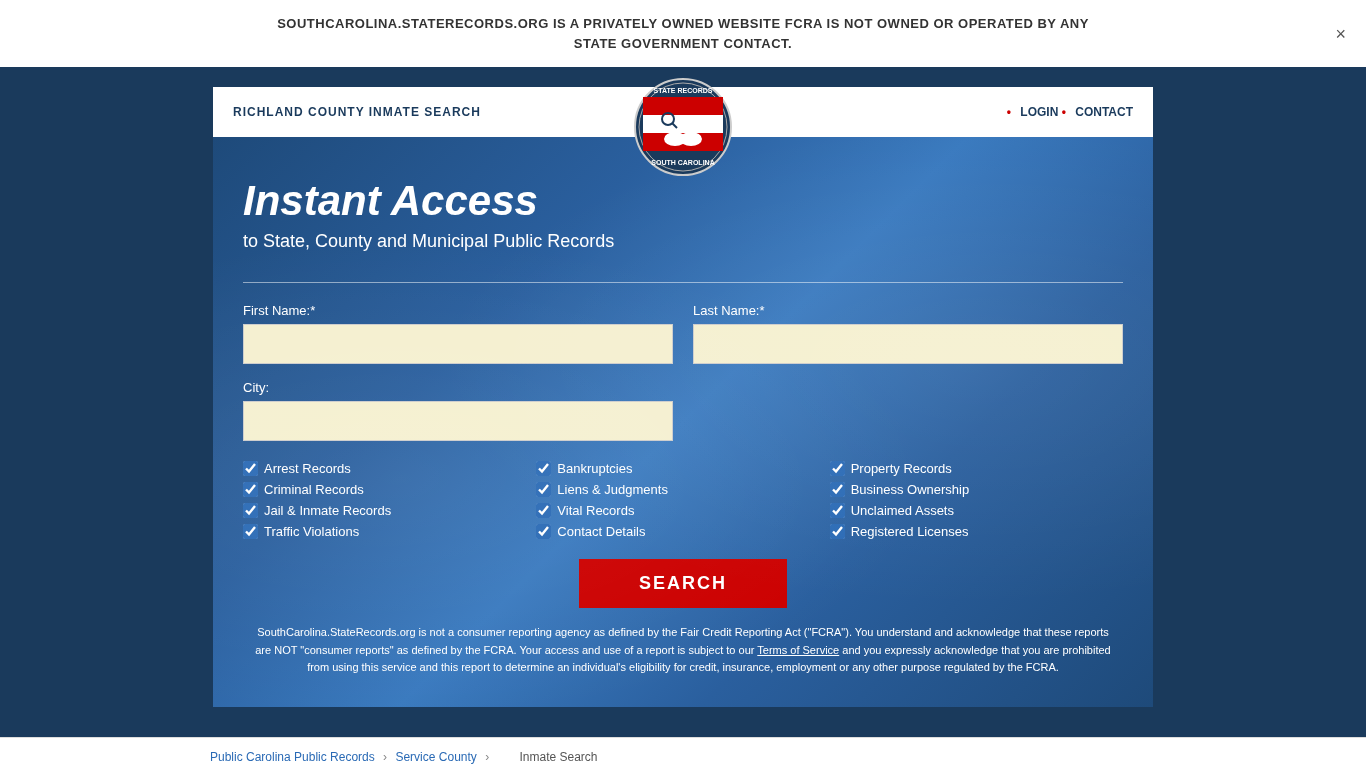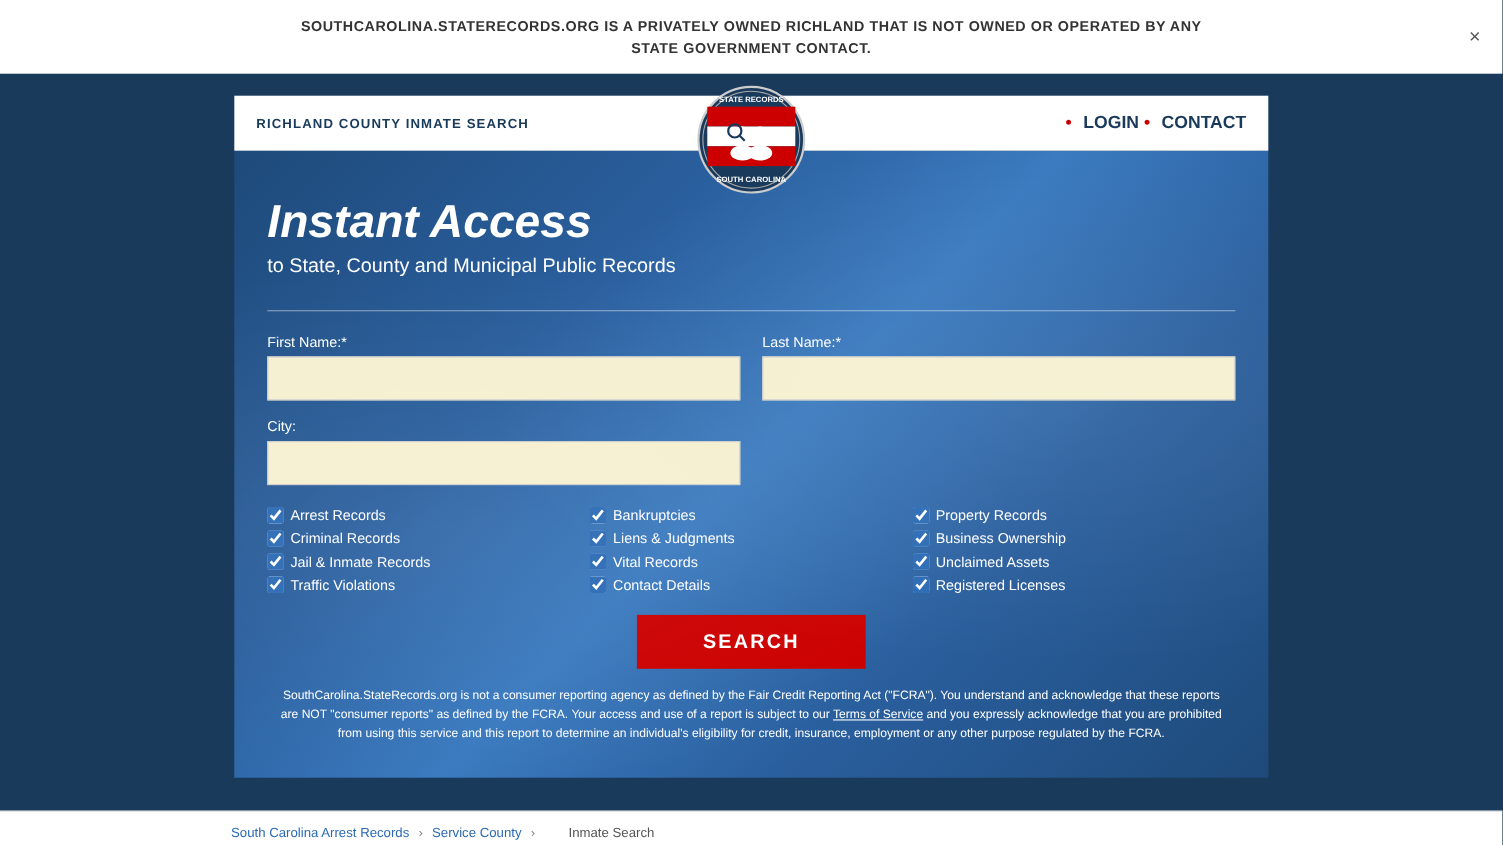--- a/index.html
+++ b/index.html
@@ -61,21 +61,21 @@
       position: relative;
       z-index: 2;
     }
     .card-header .site-title {
       font-size: 12px;
       font-weight: bold;
       color: #1a3a5c;
       letter-spacing: 1px;
     }
     .card-header .nav-links {
-      font-size: 16px;
+      font-size: 12px;
       color: #1a3a5c;
       font-weight: bold;
     }
     .card-header .nav-links span {
       color: #cc0000;
       margin-right: 2px;
     }
     .card-header .nav-links a {
       color: #1a3a5c;
       text-decoration: none;
@@ -237,21 +237,21 @@
     .logo-svg {
       width: 100px;
       height: 100px;
     }
   </style>
 </head>
 <body>
 
 <div class="top-banner">
   <span>
-    <span>SOUTHCAROLINA.STATERECORDS.ORG IS A PRIVATELY OWNED RICHLAND THAT IS NOT OWNED OR OPERATED BY ANY</span><br>
+    <span>SOUTHCAROLINA.STATERECORDS.ORG IS A PRIVATELY OWNED WEBSITE FCRA IS NOT OWNED OR OPERATED BY ANY</span><br>
     <span>STATE GOVERNMENT CONTACT.</span>
   </span>
   <button class="close-btn">×</button>
 </div>
 
 <div class="main-bg">
   <div class="card">
 
     <div class="card-header">
       <span class="site-title">RICHLAND COUNTY INMATE SEARCH</span>
@@ -376,18 +376,18 @@
         these reports are NOT "consumer reports" as defined by the FCRA. Your access and use of a report is subject to our <a href="#">Terms of Service</a> and you expressly
         acknowledge that you are prohibited from using this service and this report to determine an individual's eligibility for credit, insurance, employment or any other
         purpose regulated by the FCRA.
       </div>
     </div>
 
   </div>
 </div>
 
 <div class="breadcrumb-bar">
-  <a href="#">South Carolina Arrest Records</a>
+  <a href="#">Public Carolina Public Records</a>
   <span class="sep">›</span>
   <a href="#">Service County</a>
   <span class="sep">›</span>
   <span class="current">Inmate Search</span>
 </div>
 
 </body></html>

